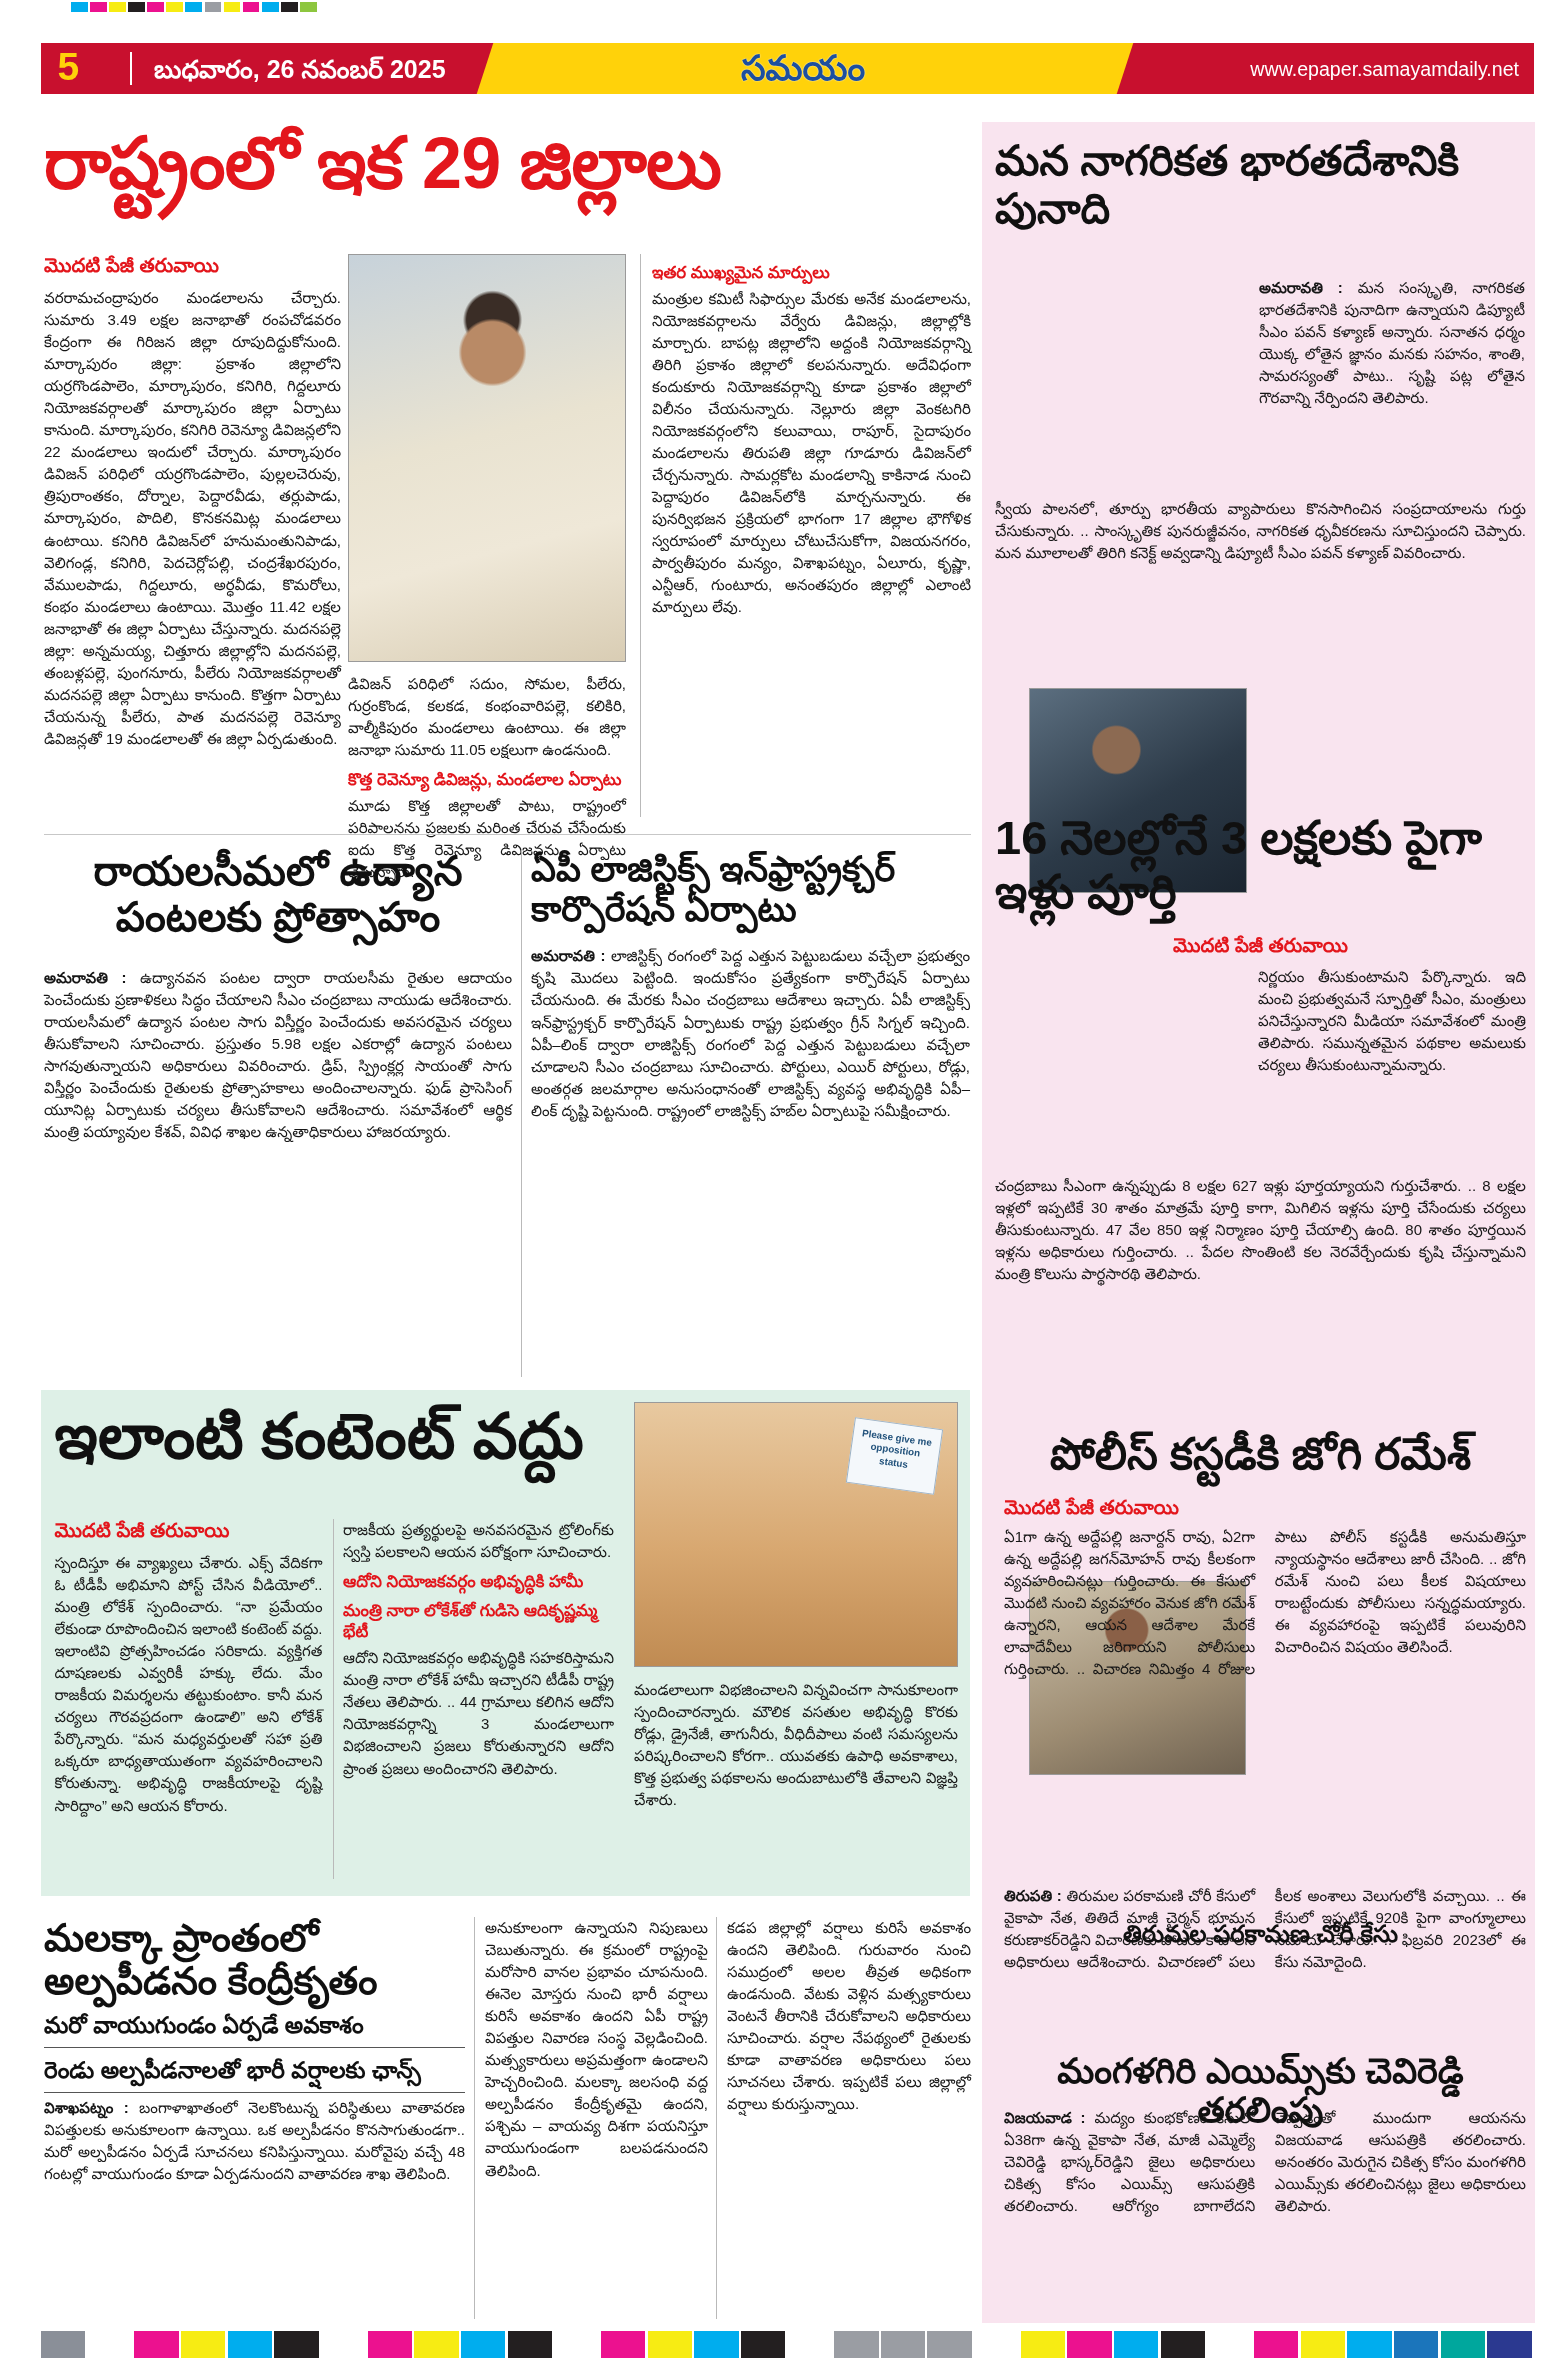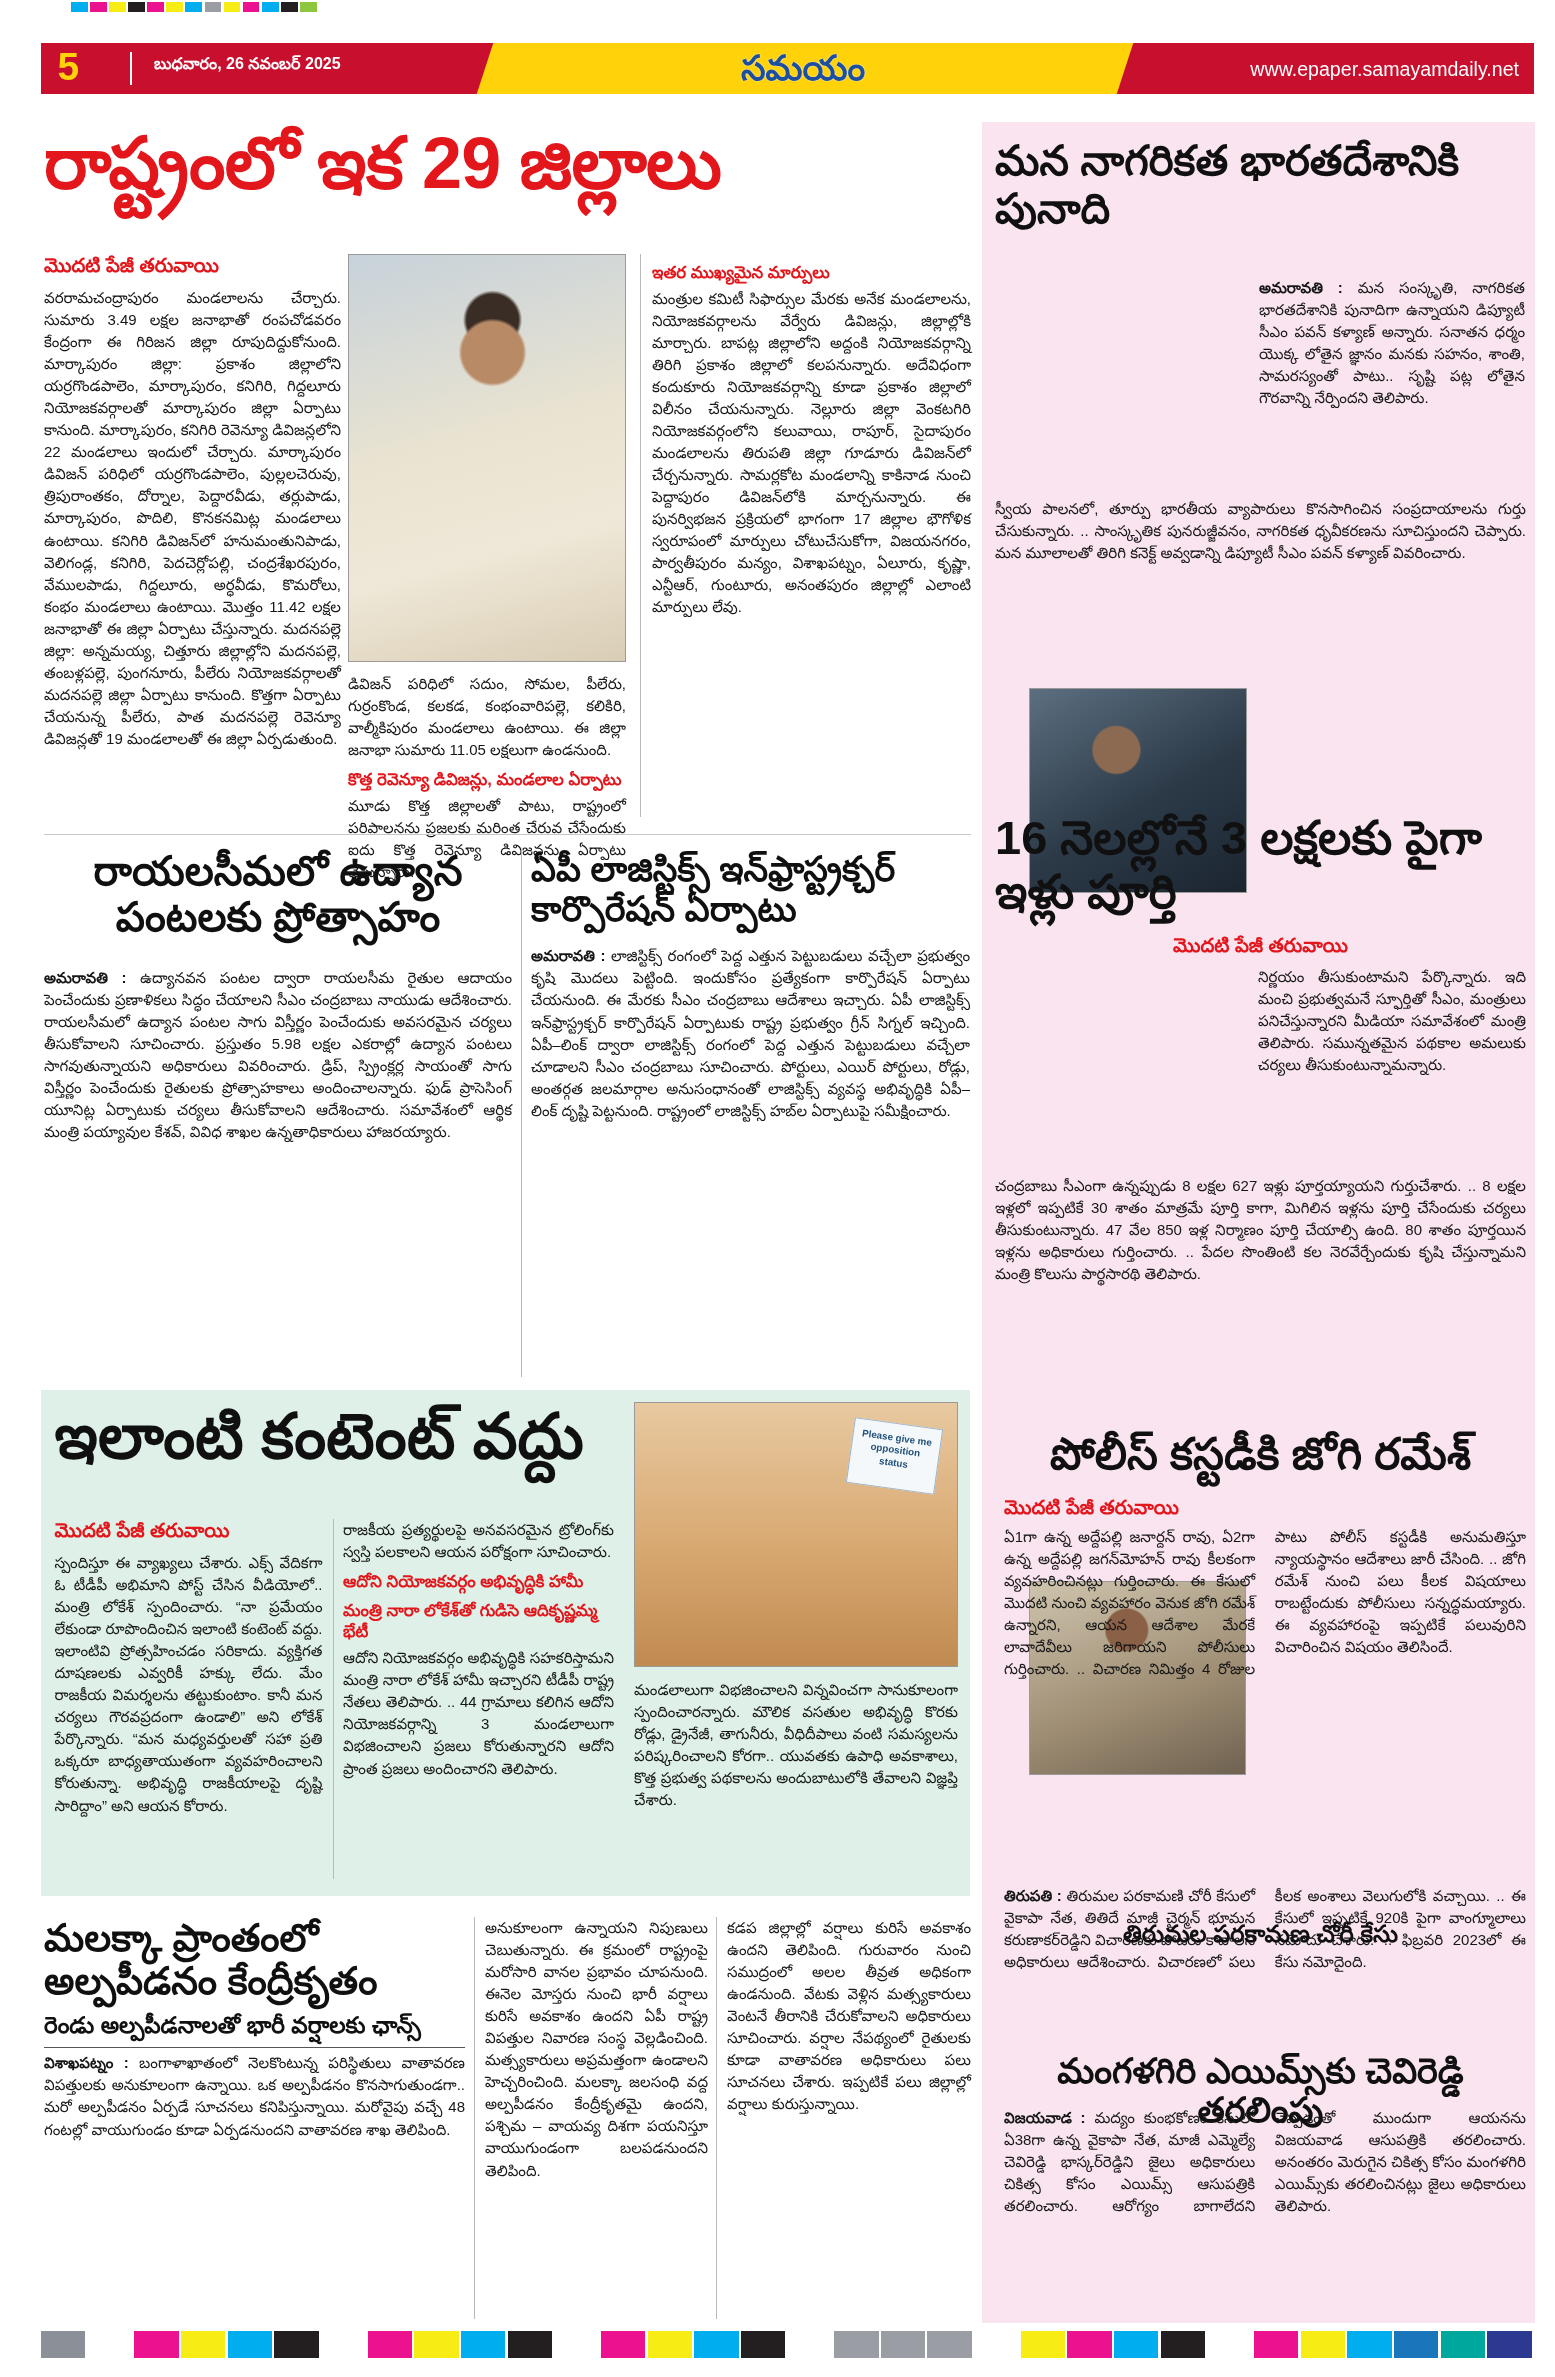--- a/index.html
+++ b/index.html
@@ -17,21 +17,21 @@
   .abs{position:absolute}
 
   
   .bars{display:flex}
   .bars i{flex:1 1 auto;display:block;height:100%;margin-right:2.3px}
 
   
   .masthead-bar{left:41px;top:43px;width:1493px;height:51px;background:var(--hdr-red);overflow:hidden}
   .pageno{position:absolute;left:16.6px;top:1.5px;font-size:39px;font-weight:800;color:var(--yellow)}
   .hdr-divider{position:absolute;left:89px;top:9px;width:1.5px;height:33px;background:#ffffff}
-  .hdr-date{position:absolute;left:113px;top:12px;font-size:16px;font-weight:700;color:#fff}
+  .hdr-date{position:absolute;left:113px;top:12px;font-size:25px;font-weight:700;color:#fff}
   .yellow-band{position:absolute;left:444px;top:0;width:640px;height:51px;background:var(--yellow);transform:skewX(-18deg)}
   .masthead-text{position:absolute;left:700px;top:4.5px;font-size:35px;font-weight:800;color:var(--blue);text-shadow:0 0 1.5px #fff}
   .hdr-url{position:absolute;right:15px;top:15px;font-size:19.6px;color:#fff}
 
   
   .pink-rail{left:982px;top:122px;width:553px;height:2201px;background:var(--pink)}
   .green-box{left:41px;top:1390px;width:929px;height:506px;background:var(--green)}
 
   
   .h-main{color:var(--red);font-weight:800;font-size:72px;line-height:1.04;letter-spacing:-0.8px}
@@ -163,20 +163,21 @@
     </div>
 
     <div class="abs" style="left:593px;top:289px;width:324px;height:202px">
       <p class="body">మండలాలుగా విభజించాలని విన్నవించగా సానుకూలంగా స్పందించారన్నారు. మౌలిక వసతుల అభివృద్ధి కొరకు రోడ్లు, డ్రైనేజీ, తాగునీరు, వీధిదీపాలు వంటి సమస్యలను పరిష్కరించాలని కోరగా.. యువతకు ఉపాధి అవకాశాలు, కొత్త ప్రభుత్వ పథకాలను అందుబాటులోకి తేవాలని విజ్ఞప్తి చేశారు.</p>
     </div>
   </article>
 
   <article>
     <div class="abs" style="left:44px;top:1917px;width:421px;height:402px">
       <h2 class="h-left" style="font-size:38px">మలక్కా ప్రాంతంలో అల్పపీడనం కేంద్రీకృతం</h2>
+      <div class="deck">మరో వాయుగుండం ఏర్పడే అవకాశం</div>
       <div class="deck">రెండు అల్పపీడనాలతో భారీ వర్షాలకు ఛాన్స్</div>
       <p class="body" style="margin-top:4px">
         <b class="byl">విశాఖపట్నం :</b>
         <span>బంగాళాఖాతంలో నెలకొంటున్న పరిస్థితులు వాతావరణ విపత్తులకు అనుకూలంగా ఉన్నాయి. ఒక అల్పపీడనం కొనసాగుతుండగా.. మరో అల్పపీడనం ఏర్పడే సూచనలు కనిపిస్తున్నాయి. మరోవైపు వచ్చే 48 గంటల్లో వాయుగుండం కూడా ఏర్పడనుందని వాతావరణ శాఖ తెలిపింది.</span>
       </p>
     </div>
 
     <div class="abs rule-v" style="left:474px;top:1917px;height:402px"></div>
     <div class="abs" style="left:485px;top:1917px;width:223px;height:402px">
       <p class="body">అనుకూలంగా ఉన్నాయని నిపుణులు చెబుతున్నారు. ఈ క్రమంలో రాష్ట్రంపై మరోసారి వానల ప్రభావం చూపనుంది. ఈనెల మోస్తరు నుంచి భారీ వర్షాలు కురిసే అవకాశం ఉందని ఏపీ రాష్ట్ర విపత్తుల నివారణ సంస్థ వెల్లడించింది. మత్స్యకారులు అప్రమత్తంగా ఉండాలని హెచ్చరించింది. మలక్కా జలసంధి వద్ద అల్పపీడనం కేంద్రీకృతమై ఉందని, పశ్చిమ – వాయవ్య దిశగా పయనిస్తూ వాయుగుండంగా బలపడనుందని తెలిపింది.</p>

